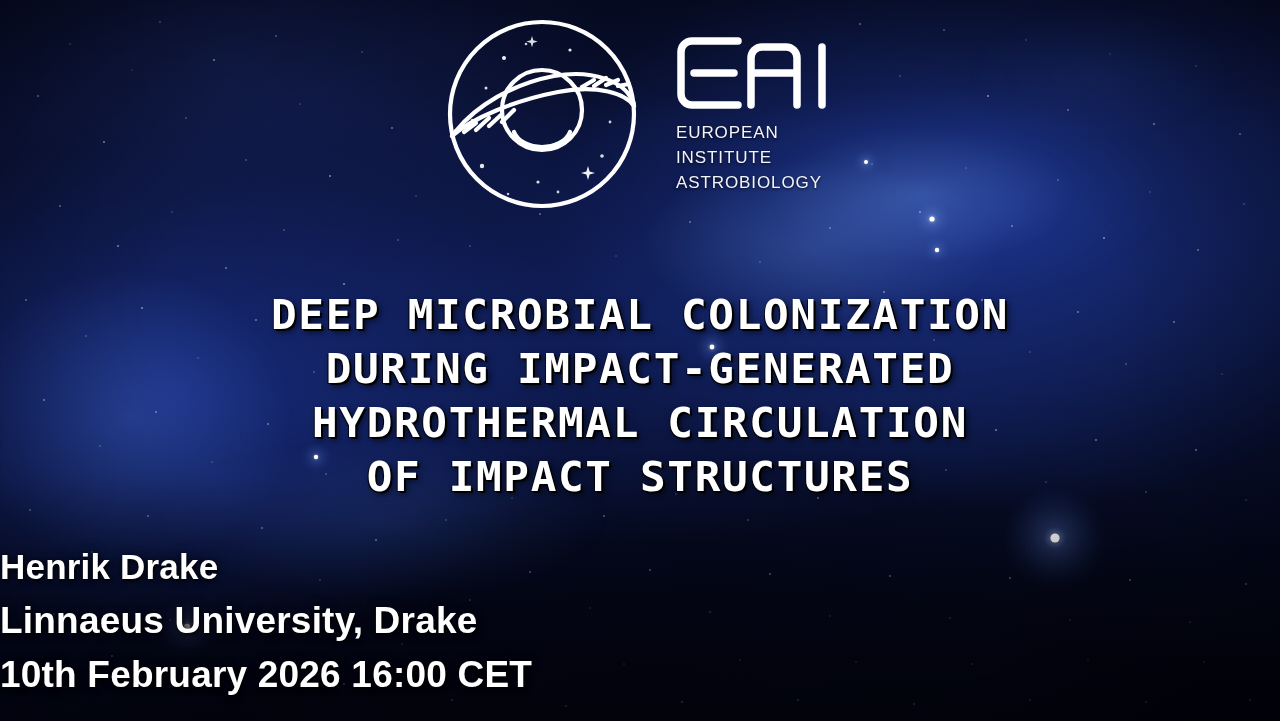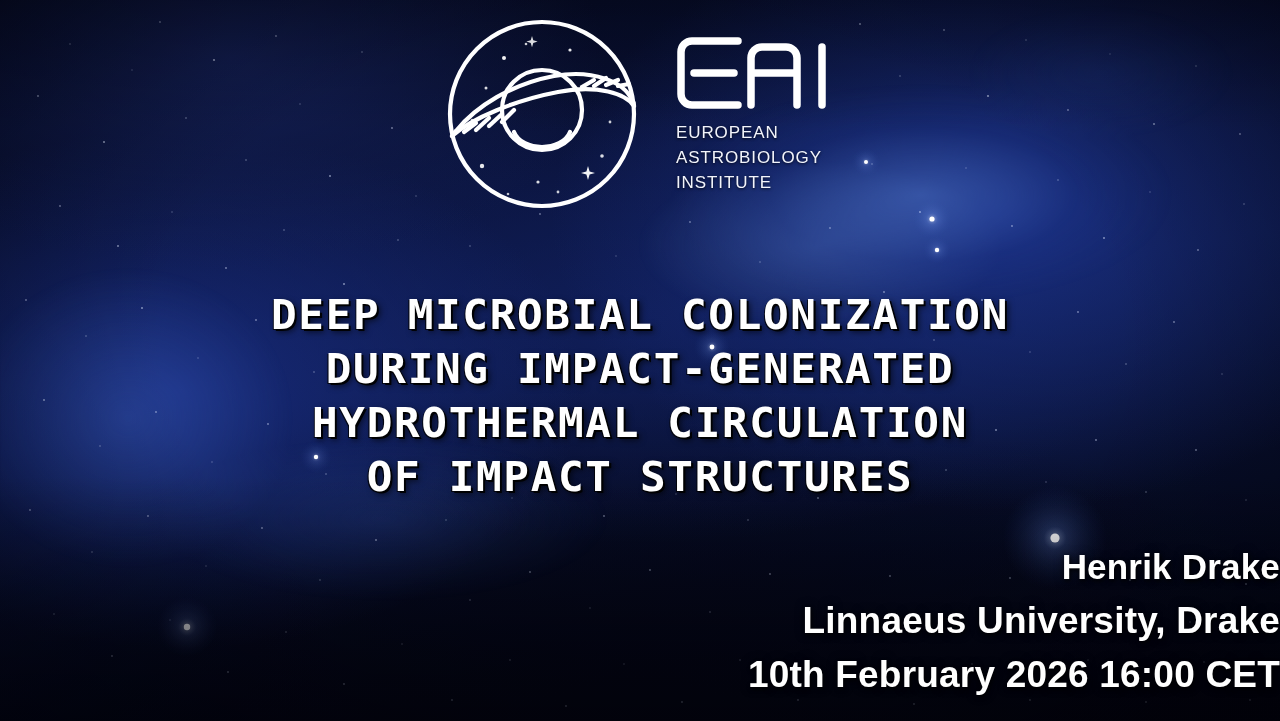--- a/index.html
+++ b/index.html
@@ -103,32 +103,32 @@
        3px 3px 6px rgba(0,0,0,0.65);
   }
   .title div { white-space: nowrap; }
 
   
   .speaker {
     position: absolute;
     left: 0;
     right: 0;
     top: 540px;
-    text-align: right;
+    text-align: left;
     color: #ffffff;
     font-family: "Liberation Sans", sans-serif;
     font-weight: 700;
     line-height: 54px;
     text-shadow:
       1px 2px 4px rgba(0,0,0,0.85),
       0 0 10px rgba(0,0,0,0.55);
   }
   .speaker-name { font-size: 35px; letter-spacing: 0.2px; }
   .speaker-affil { font-size: 37px; letter-spacing: 0.2px; }
-  .speaker-date { font-size: 37px; letter-spacing: 0.2px; margin-left: 28px; }
+  .speaker-date { font-size: 37px; letter-spacing: 0.2px; }
 </style>
 </head>
 <body>
 
 <div class="slide">
 
   <div class="bg-base"></div>
   <div class="bg-nebula"></div>
 
   <div class="stars">
@@ -351,22 +351,22 @@
 
           <path d="M75 69 V22 A11 11 0 0 1 86 11 H110 A11 11 0 0 1 121 22 V69"></path>
           <path d="M77 37 H119"></path>
 
           <path d="M146 11 V69"></path>
         </g>
       </svg>
 
       <div class="logo-words">
         <div>EUROPEAN</div>
+        <div>INSTITUTE</div>
         <div>ASTROBIOLOGY</div>
-        <div>INSTITUTE</div>
       </div>
     </div>
   </div>
 
   <div class="title">
     <div>DEEP MICROBIAL COLONIZATION</div>
     <div>DURING IMPACT-GENERATED</div>
     <div>HYDROTHERMAL CIRCULATION</div>
     <div>OF IMPACT STRUCTURES</div>
   </div>

